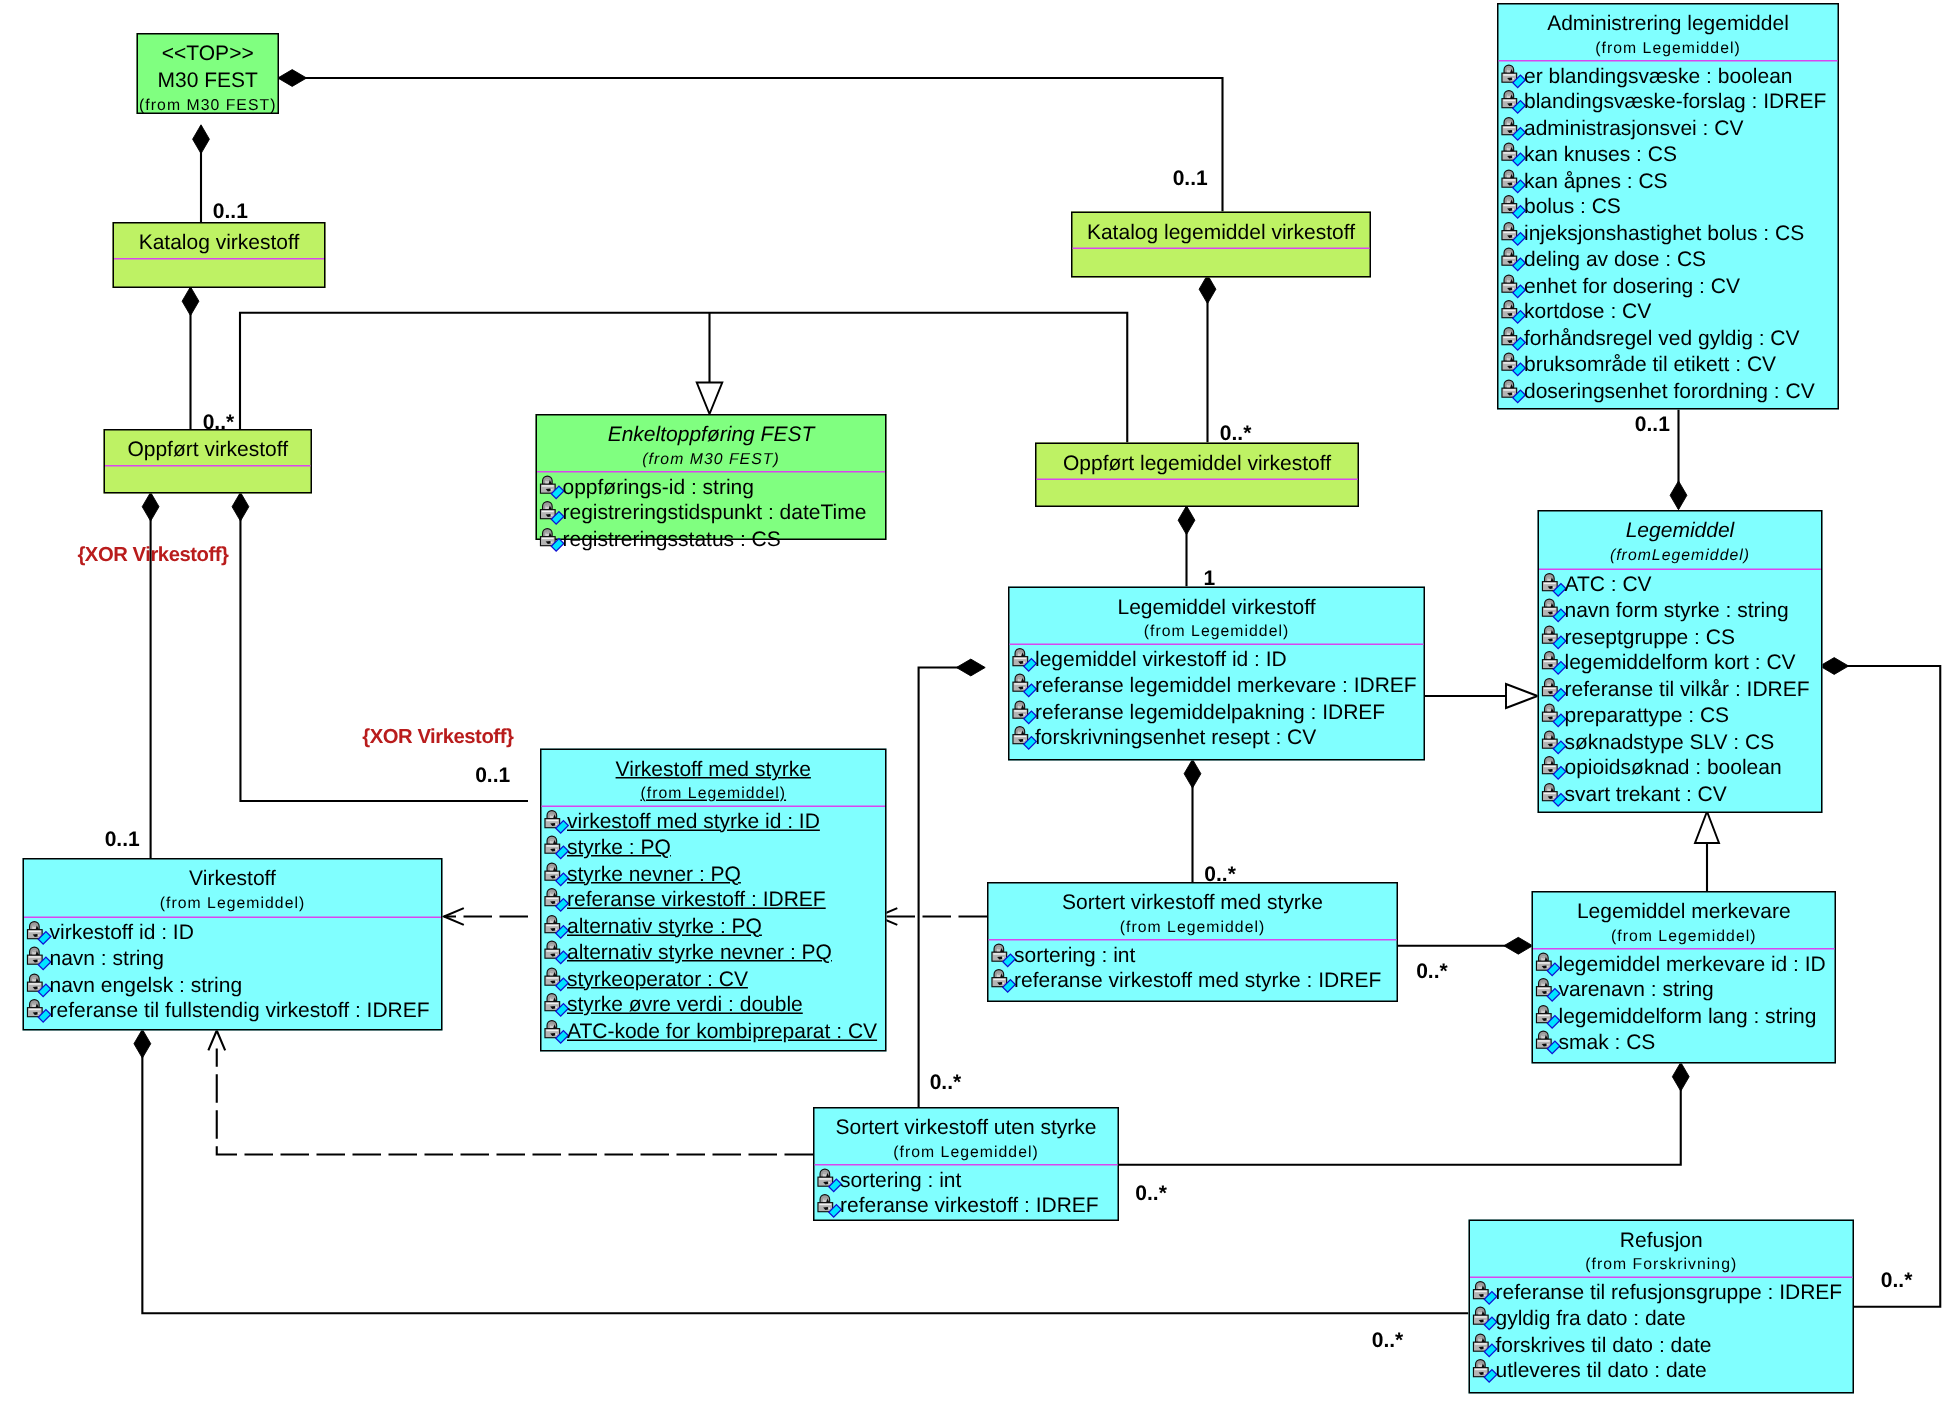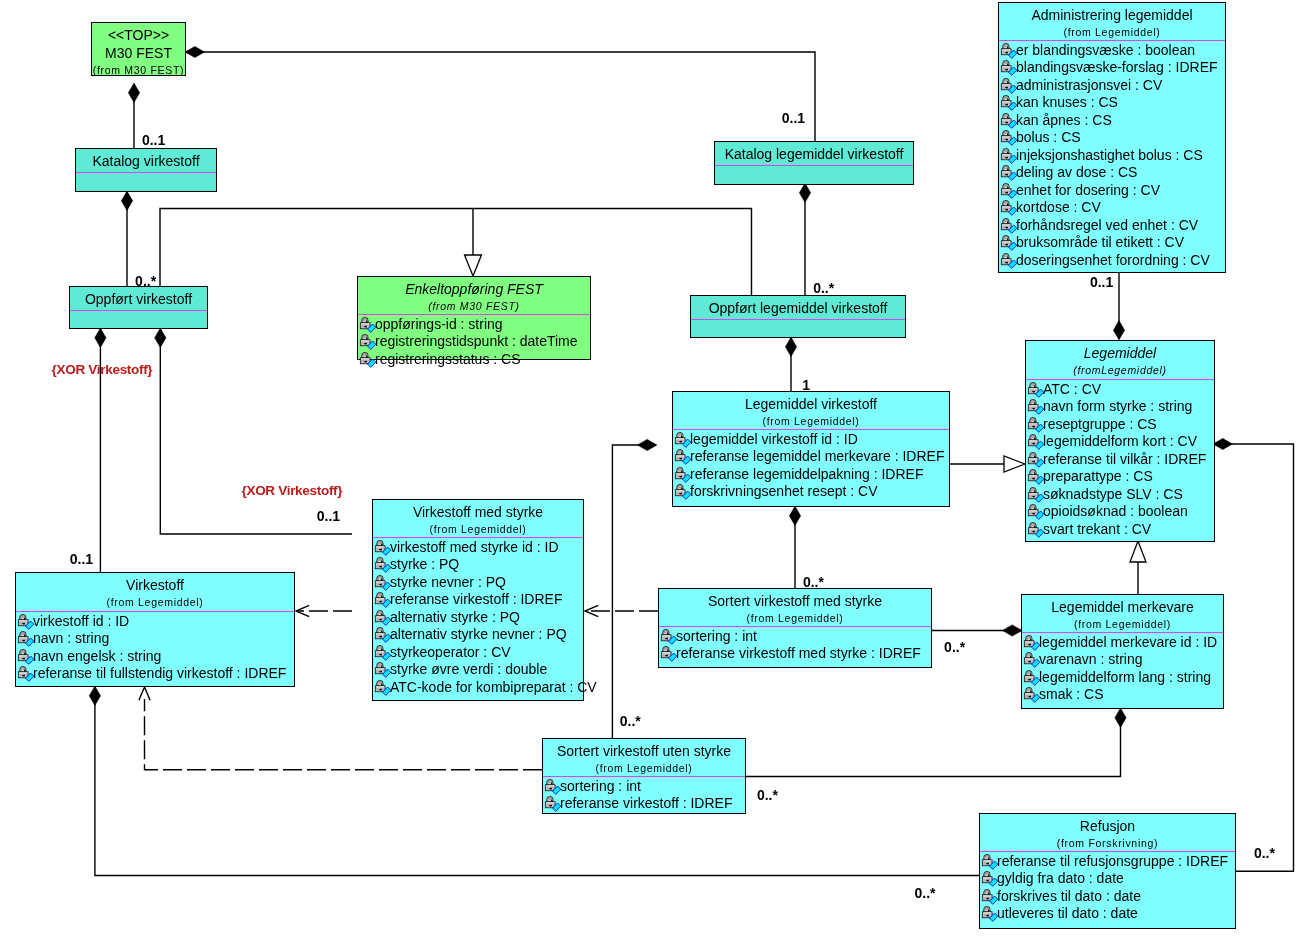--- a/index.html
+++ b/index.html
@@ -9,21 +9,21 @@
   #edges{position:absolute;left:0;top:0;width:1299px;height:944px;}
   .cls{position:absolute;box-sizing:border-box;border:1px solid #000;background:#ffffcc;}
   .cls .hdr{text-align:center;padding-top:3px;box-sizing:border-box;}
   .cls .nm{font-size:14px;line-height:18px;color:#000;}
   .cls .nm.ital,.cls .from.ital{font-style:italic;}
   .cls .from{font-size:10.5px;line-height:16.5px;color:#000;letter-spacing:0.7px;}
   .cls .attrs{border-top:1px solid #d946ef;padding-top:0.5px;}
   .cls .attr{font-size:14px;line-height:17.5px;white-space:nowrap;padding-left:1px;}
   .cyan{background:#80ffff;}
   .green{background:#80ff80;}
-  .yellow{background:#5eead4;}
+  .yellow{background:#bef264;}
   .mult{position:absolute;font-size:14px;line-height:14px;font-weight:bold;color:#000;white-space:nowrap;}
   .note{position:absolute;font-size:13.5px;line-height:14px;font-weight:bold;color:#b91c1c;white-space:nowrap;letter-spacing:-0.3px;}
   .ico{display:inline-block;width:19px;height:16px;vertical-align:-3px;margin-right:-3px;overflow:visible;}
 </style>
 </head>
 <body>
 
 <div id="diagram">
   <svg id="edges" viewBox="0 0 1299 944">
       <polyline points="186,52 815,52 815,141" fill="none" stroke="#000" stroke-width="1.4"></polyline>
@@ -315,21 +315,21 @@
               <ellipse cx="11.9" cy="8.4" rx="2.6" ry="1.5" fill="#a8a8a8"></ellipse>
               <path d="M15.0 8.0 L18.2 13.7 L13.4 13.7 Z" fill="#0d0d0d"></path>
               <rect x="2.6" y="13.5" width="19.6" height="12.1" fill="#b4b4b4" stroke="#0d0d0d" stroke-width="1.5"></rect>
               <rect x="4.4" y="14.9" width="15.9" height="2.0" fill="#f0f0f0"></rect>
               <path d="M9.6 20.0 L15.9 19.4 L16.0 22.6 L12.4 23.2 Z" fill="#0d0d0d"></path>
               <circle cx="17.8" cy="21.0" r="0.95" fill="#f2f2f2"></circle>
               <g transform="rotate(-45 25.4 24.4)">
                 <rect x="18.2" y="19.8" width="14.4" height="9.2" fill="#00e4ff" stroke="#1010d4" stroke-width="1.7"></rect>
               </g>
             </g>
-          </svg><span>forhåndsregel ved enhet : CV</span></div>
+          </svg><span>forhåndsregel ved gyldig : CV</span></div>
         <div class="attr"><svg class="ico" viewBox="0 0 38 32">
             <g>
               <path d="M5.4 13.6 V9.0 A6.4 6.2 0 0 1 18.2 9.0 V13.6 Z" fill="#9a9a9a" stroke="#101010" stroke-width="1.5"></path>
               <path d="M9.0 13.2 V9.9 A2.9 2.9 0 0 1 14.8 9.9 V13.2 Z" fill="#cfcfcf"></path>
               <ellipse cx="11.9" cy="8.4" rx="2.6" ry="1.5" fill="#a8a8a8"></ellipse>
               <path d="M15.0 8.0 L18.2 13.7 L13.4 13.7 Z" fill="#0d0d0d"></path>
               <rect x="2.6" y="13.5" width="19.6" height="12.1" fill="#b4b4b4" stroke="#0d0d0d" stroke-width="1.5"></rect>
               <rect x="4.4" y="14.9" width="15.9" height="2.0" fill="#f0f0f0"></rect>
               <path d="M9.6 20.0 L15.9 19.4 L16.0 22.6 L12.4 23.2 Z" fill="#0d0d0d"></path>
               <circle cx="17.8" cy="21.0" r="0.95" fill="#f2f2f2"></circle>
@@ -559,21 +559,21 @@
               <rect x="4.4" y="14.9" width="15.9" height="2.0" fill="#f0f0f0"></rect>
               <path d="M9.6 20.0 L15.9 19.4 L16.0 22.6 L12.4 23.2 Z" fill="#0d0d0d"></path>
               <circle cx="17.8" cy="21.0" r="0.95" fill="#f2f2f2"></circle>
               <g transform="rotate(-45 25.4 24.4)">
                 <rect x="18.2" y="19.8" width="14.4" height="9.2" fill="#00e4ff" stroke="#1010d4" stroke-width="1.7"></rect>
               </g>
             </g>
           </svg><span>forskrivningsenhet resept : CV</span></div>
       </div>
     </div>
-    <div class="cls cyan" style="left: 372px; top: 499px; width: 212px; height: 202px;">
+    <div class="cls cyan" style="left: 360px; top: 499px; width: 231px; height: 202px; text-decoration: underline;">
       <div class="hdr" style="height:37px">
         <div class="nm">Virkestoff med styrke</div>
         <div class="from">(from Legemiddel)</div>
       </div>
       <div class="attrs">
         <div class="attr"><svg class="ico" viewBox="0 0 38 32">
             <g>
               <path d="M5.4 13.6 V9.0 A6.4 6.2 0 0 1 18.2 9.0 V13.6 Z" fill="#9a9a9a" stroke="#101010" stroke-width="1.5"></path>
               <path d="M9.0 13.2 V9.9 A2.9 2.9 0 0 1 14.8 9.9 V13.2 Z" fill="#cfcfcf"></path>
               <ellipse cx="11.9" cy="8.4" rx="2.6" ry="1.5" fill="#a8a8a8"></ellipse>

